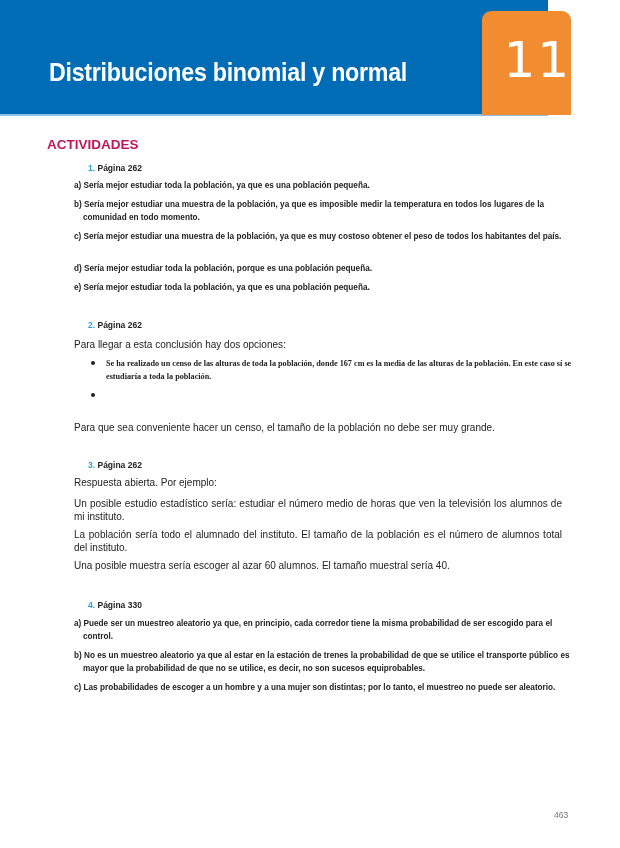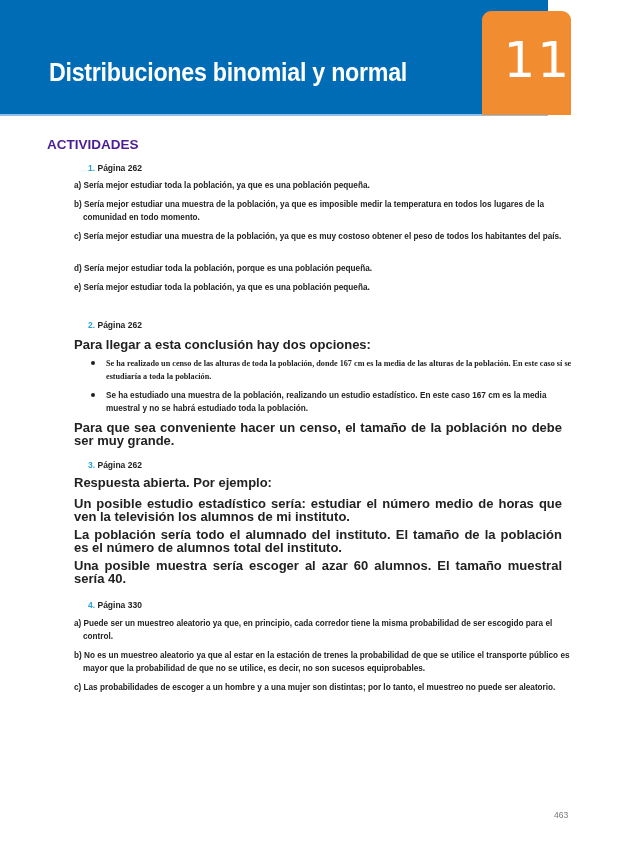--- a/index.html
+++ b/index.html
@@ -26,21 +26,21 @@
     background: #f28c30; border-radius: 9px 9px 0 0;
   }
   .chapter-number {
     position: absolute; left: 0; top: 24px; width: 89px; text-align: right;
     font-family: "DejaVu Sans", sans-serif; font-weight: normal;
     font-size: 50px; line-height: 50px; color: #ffffff;
     letter-spacing: 2px;
   }
   .section-heading {
     position: absolute; left: 47px; top: 137px;
-    font-weight: bold; font-size: 13.5px; color: #4c1d95;
+    font-weight: bold; font-size: 13.5px; color: #be185d;
   }
   .content { position: absolute; left: 0; top: 0; width: 620px; }
   .q-head {
     position: absolute; left: 47px;
     font-size: 8.5px; font-weight: bold; color: #222; margin-left: 41px;
   }
   .q-num { color: #2aa0d8; }
   .item {
     position: absolute; left: 74px; width: 488px;
     font-size: 8.2px; line-height: 13px; font-weight: bold;
@@ -48,21 +48,21 @@
   }
   .bullet {
     position: absolute; left: 88px; width: 472px;
     font-size: 8.2px; line-height: 13px; font-weight: bold;
     padding-left: 18px;
   }
   .bullet-dot {
     position: absolute; left: 3px; top: 4px; width: 4px; height: 4px;
     border-radius: 50%; background: #222;
   }
-  .para { position: absolute; left: 74px; width: 488px; font-size: 13px; line-height: 13px; font-weight: bold; text-align: justify; }
+  .para { position: absolute; left: 74px; width: 488px; font-size: 10px; line-height: 13px; font-weight: normal; text-align: justify; }
   .page-number {
     position: absolute; left: 554px; top: 810px;
     font-size: 8.5px; color: #777777;
   }
 </style>
 </head>
 <body>
 
 <div class="header-bar">
   <div class="chapter-title">Distribuciones binomial y normal</div>
@@ -89,21 +89,20 @@
     <span class="q-num">2.</span>
     <span>Página 262</span>
   </div>
   <div class="para" style="top:338px;">Para llegar a esta conclusión hay dos opciones:</div>
   <div class="bullet" style="top:357px;font-family:Liberation Serif, serif;">
     <span class="bullet-dot"></span>
     <span>Se ha realizado un censo de las alturas de toda la población, donde 167 cm es la media de las alturas de la población. En este caso sí se estudiaría a toda la población.</span>
   </div>
   <div class="bullet" style="top:389px;">
     <span class="bullet-dot"></span>
-    <span>Se ha estudiado una muestra de la población, realizando un estudio estadístico. En este caso 167 cm es la media muestral y no se habrá estudiado toda la población.</span>
   </div>
   <div class="para" style="top:421px;">Para que sea conveniente hacer un censo, el tamaño de la población no debe ser muy grande.</div>
 
   <div class="q-head" style="top:460px;">
     <span class="q-num">3.</span>
     <span>Página 262</span>
   </div>
   <div class="para" style="top:476px;">Respuesta abierta. Por ejemplo:</div>
   <div class="para" style="top:497px;">Un posible estudio estadístico sería: estudiar el número medio de horas que ven la televisión los alumnos de mi instituto.</div>
   <div class="para" style="top:528px;">La población sería todo el alumnado del instituto. El tamaño de la población es el número de alumnos total del instituto.</div>

